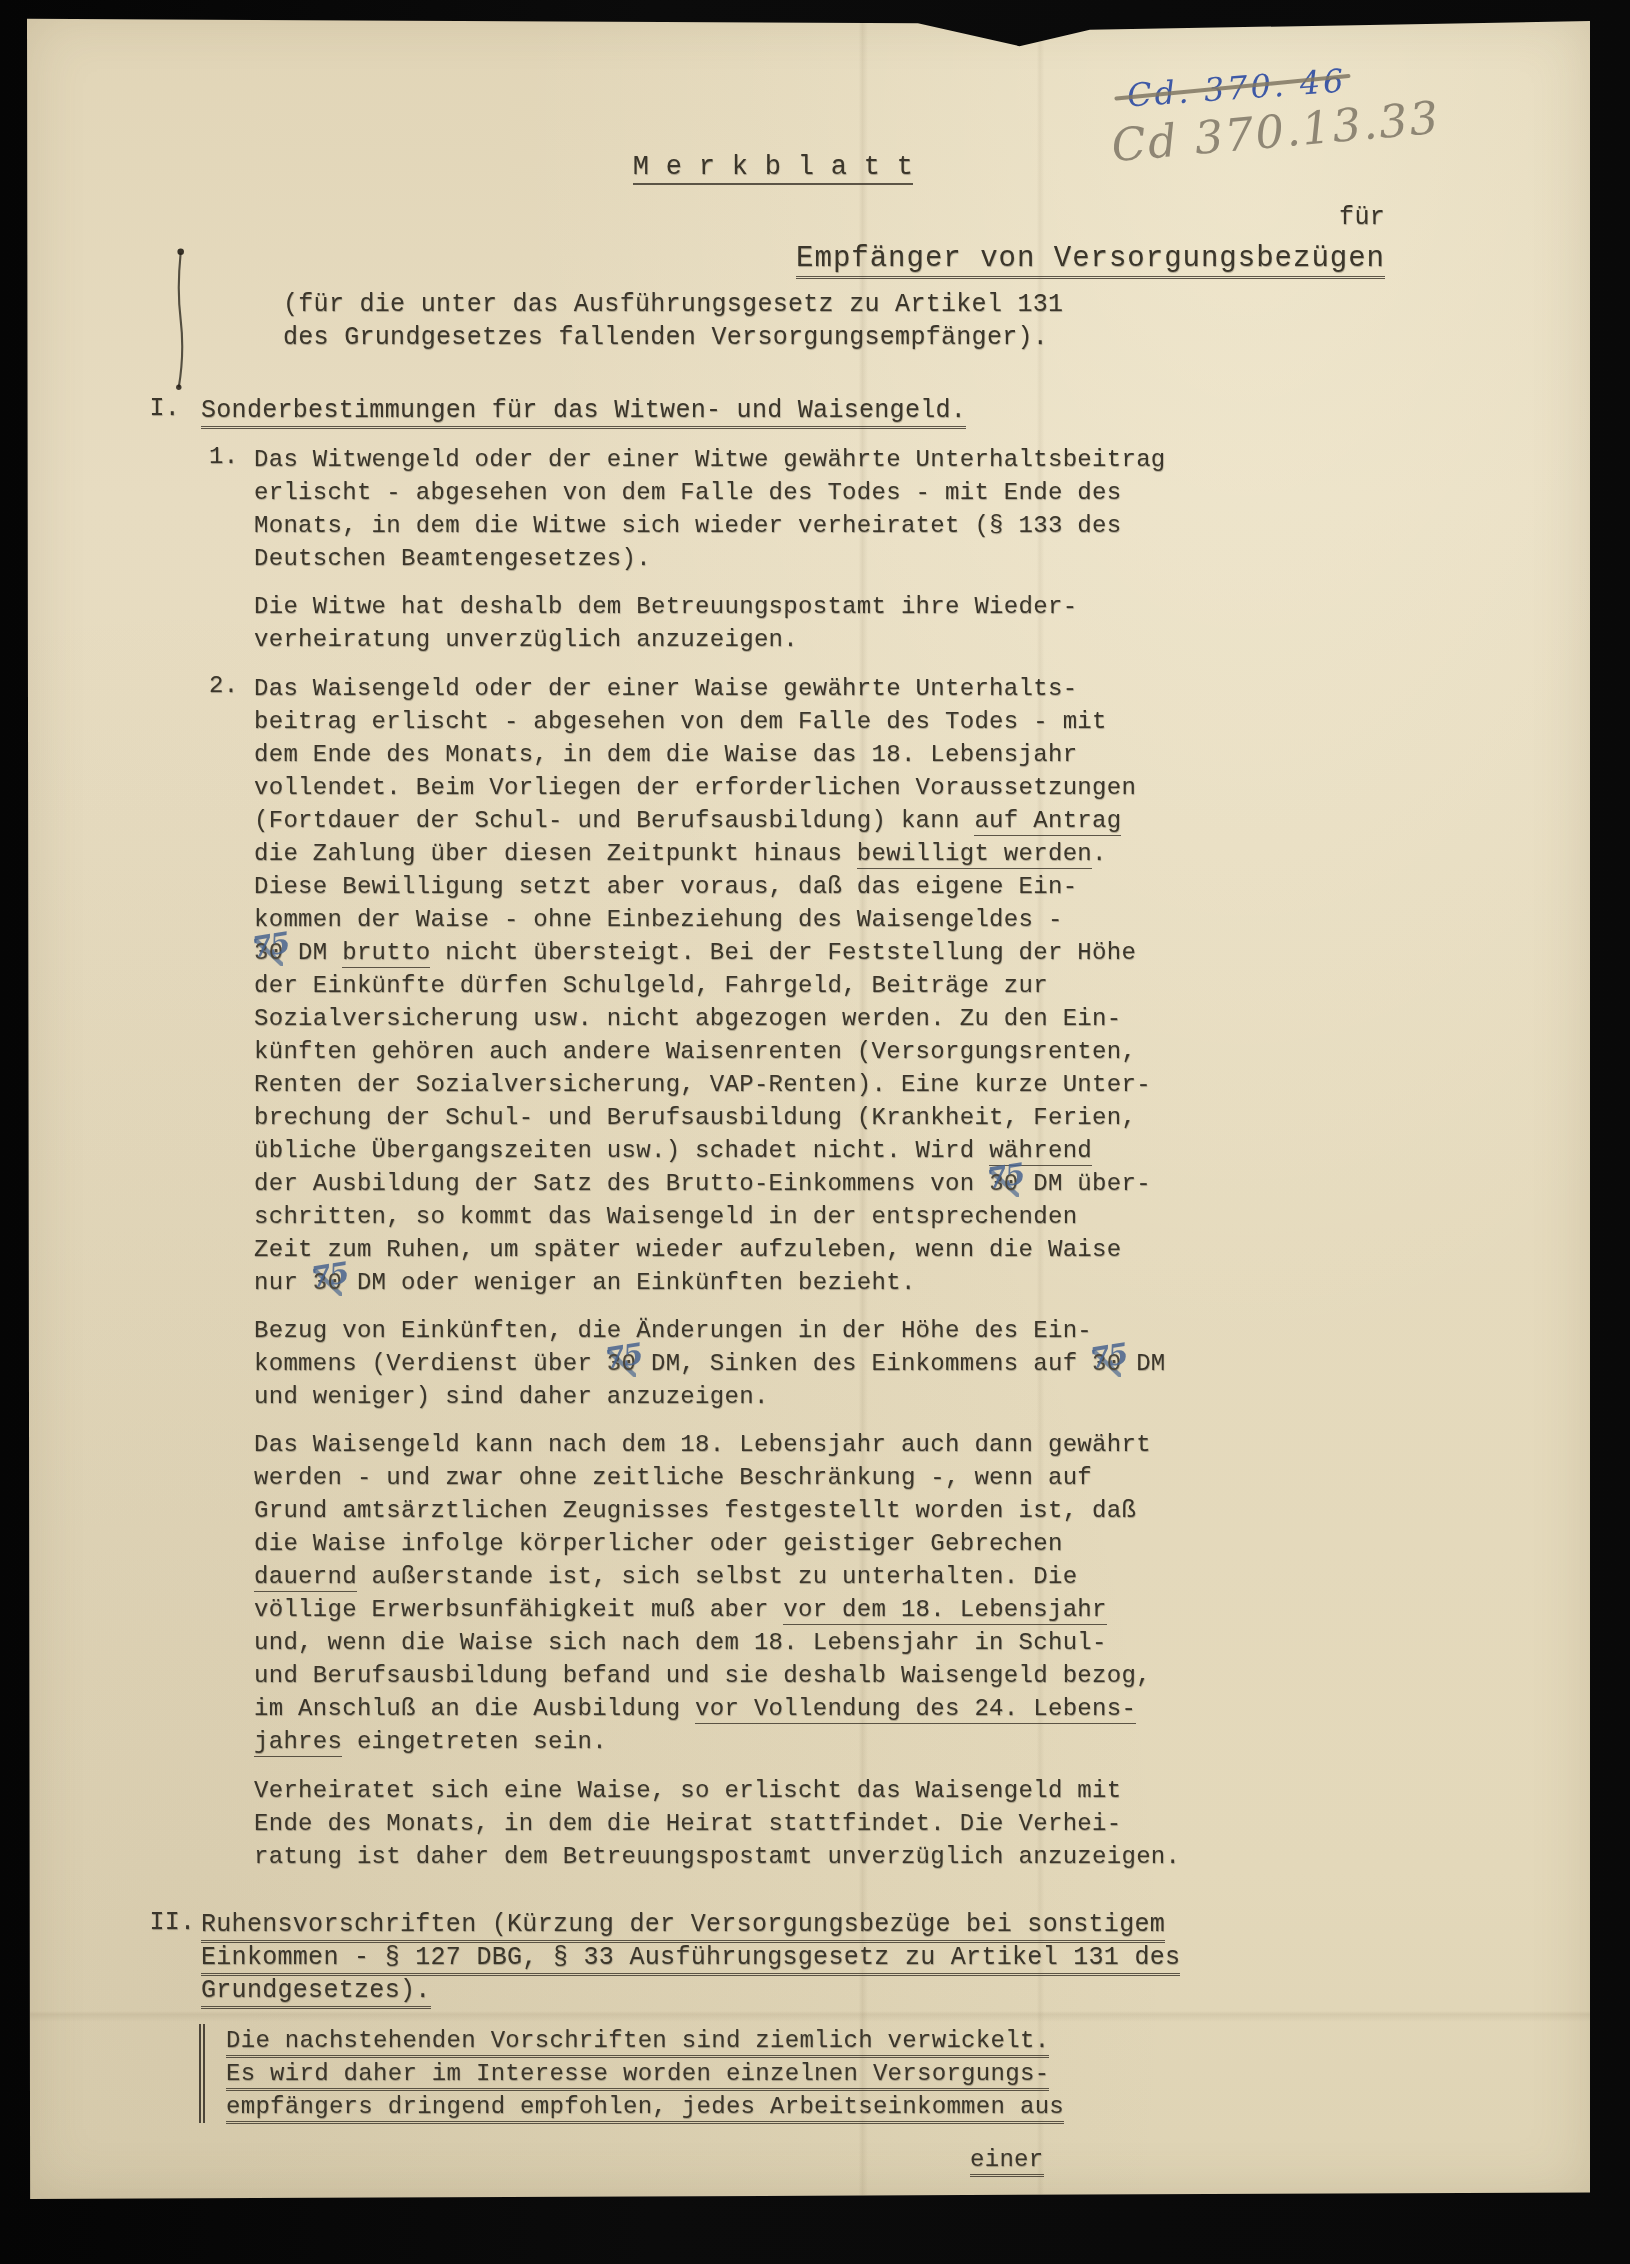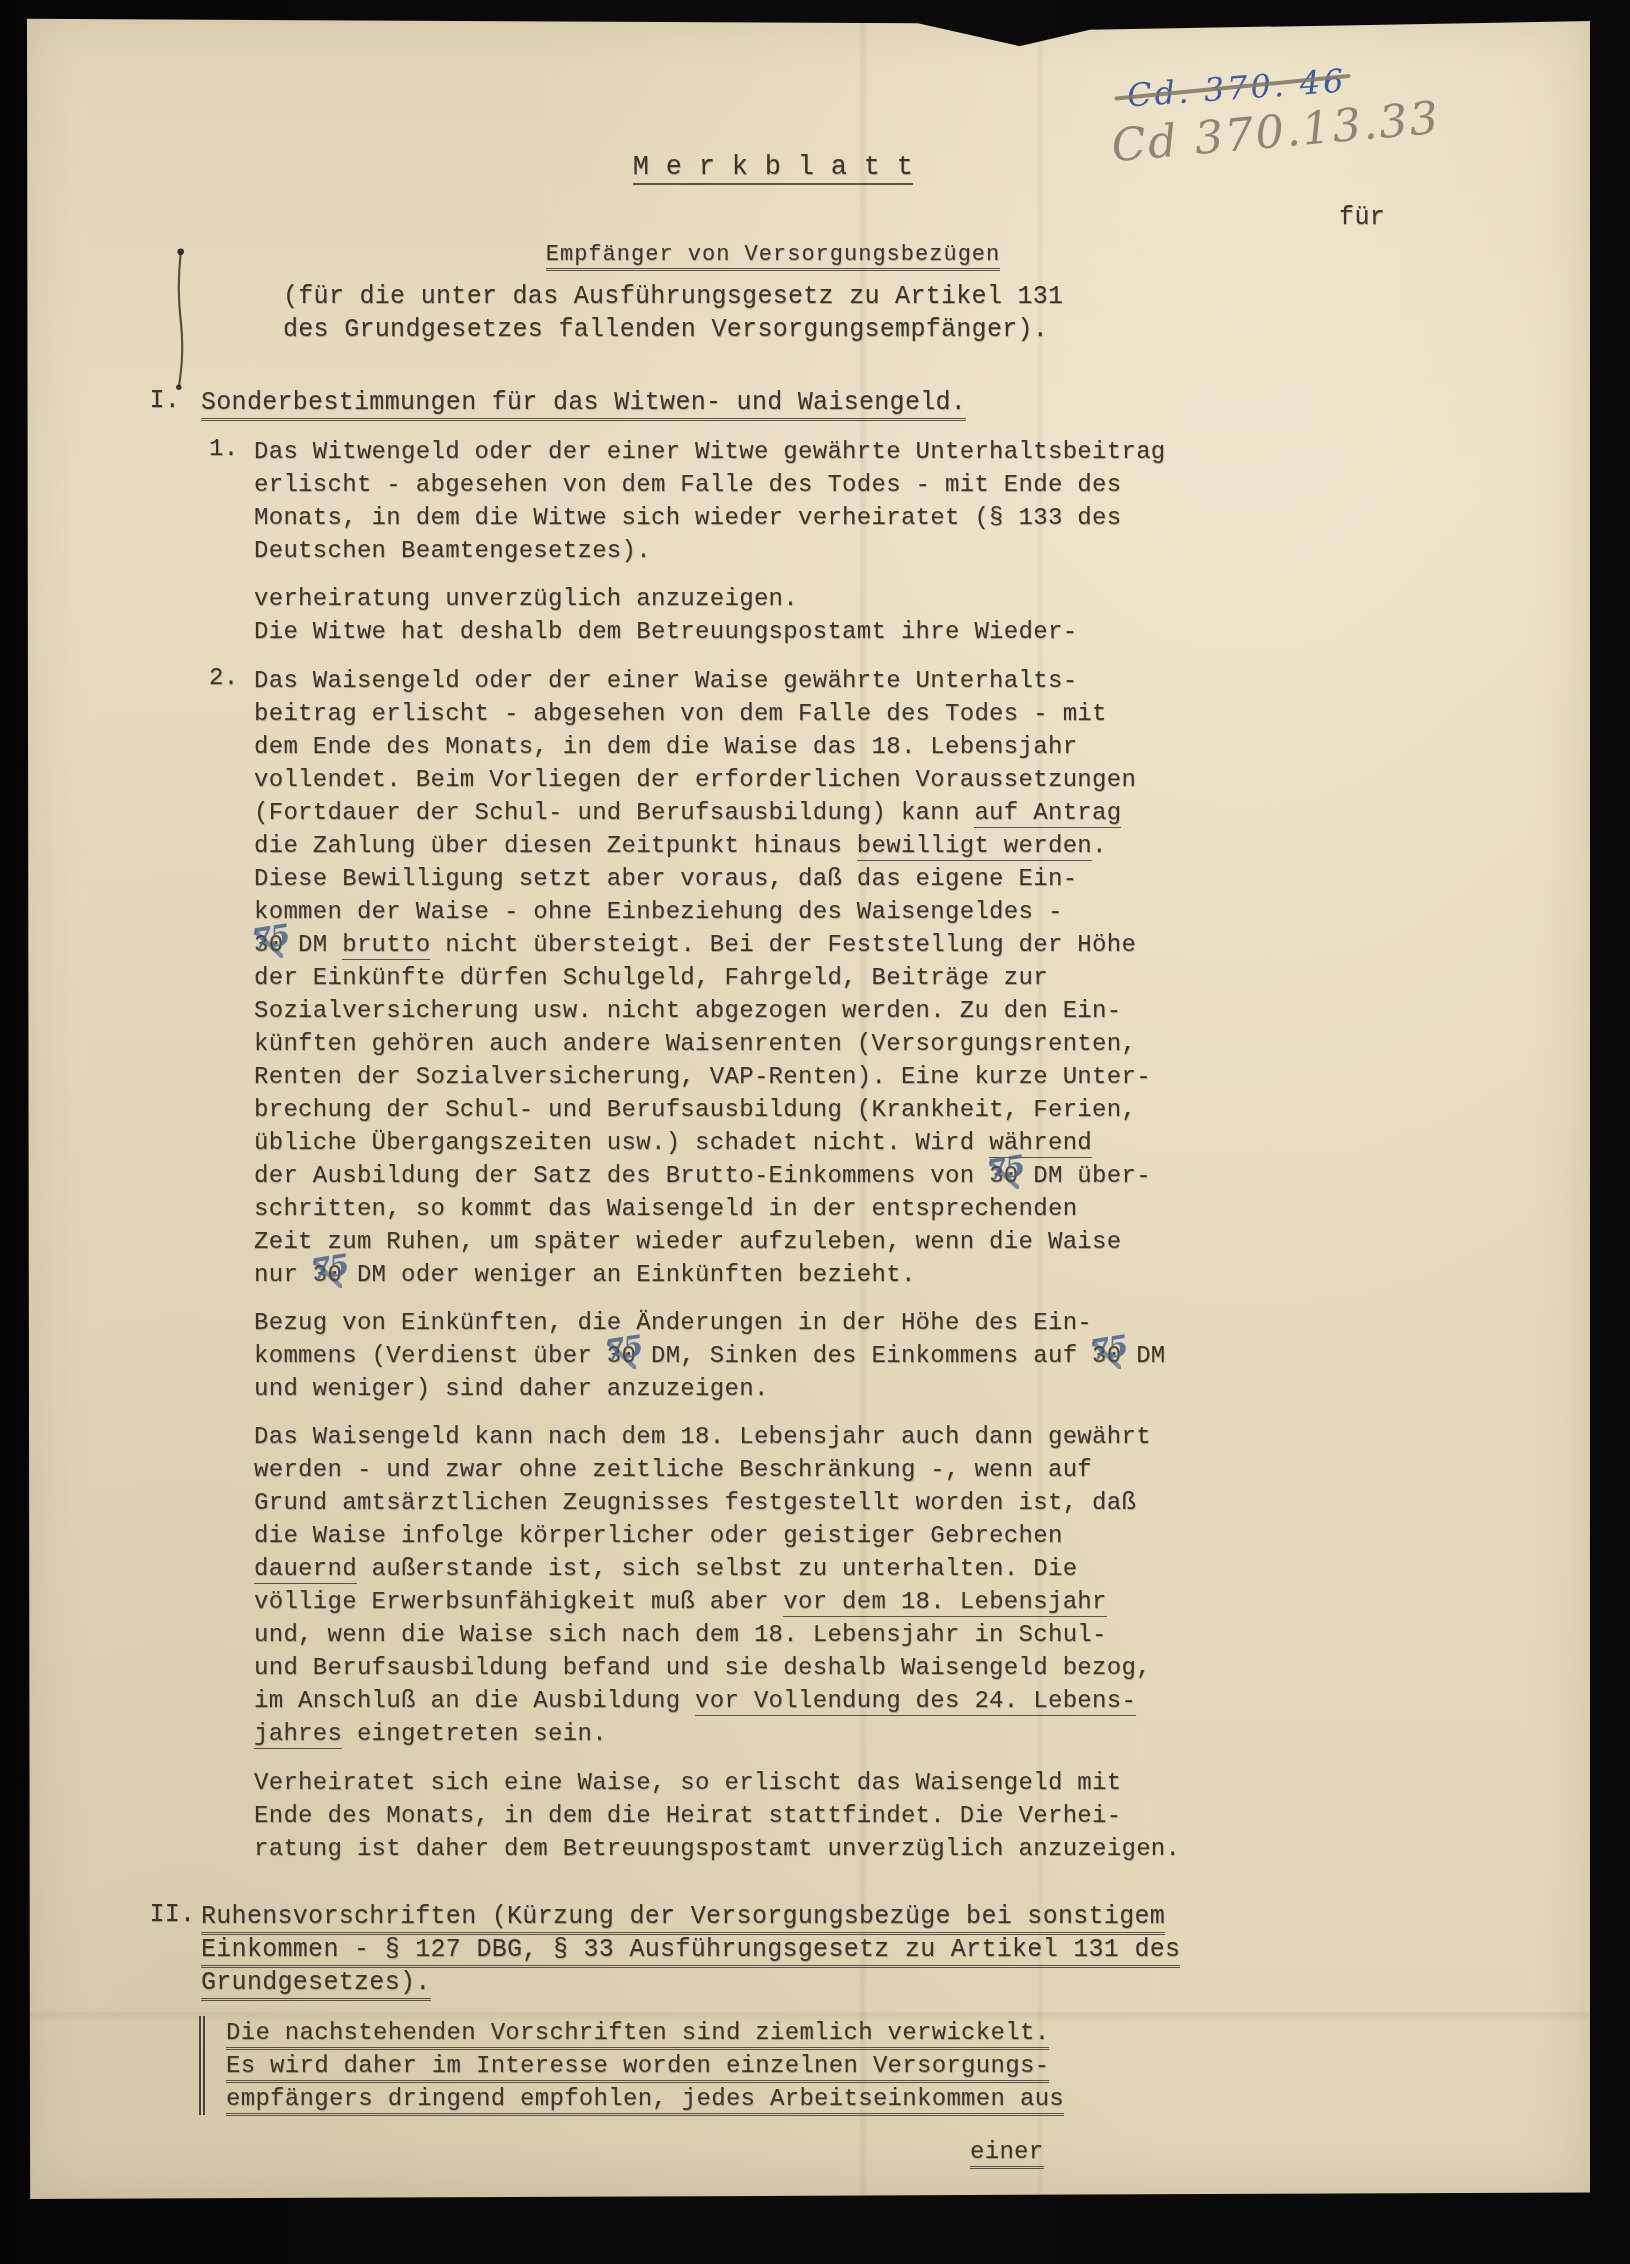--- a/index.html
+++ b/index.html
@@ -30,21 +30,21 @@
   .sec .num{position:absolute;left:-11.5px;top:0;}
   .item{padding-left:93px;}
   .item .num{position:absolute;left:48px;top:0;}
   .cont{padding-left:93px;}
   .emph{margin-top:17.3px;margin-left:38px;padding-left:21px;border-left:6.7px double rgba(52,46,36,.85);}
   .catchword{margin-top:20px;padding-left:809px;}
   
   .t-main{text-align:center;font-size:27px;margin-bottom:21px;}
   .t-main .u{border-bottom-width:2.9px;}
   .t-fuer{text-align:right;font-size:25px;margin-bottom:9.6px;}
-  .t-aud{text-align:center;font-size:22px;letter-spacing:1px;margin-bottom:13.4px;}
+  .t-aud{text-align:right;font-size:29px;letter-spacing:1px;margin-bottom:13.4px;}
   .t-sub{margin-left:122px;font-size:25px;line-height:35px;}
   
   .corr{position:relative;display:inline-block;white-space:pre;}
   .corr .typed{opacity:.9;background:linear-gradient(to top right,transparent 44%,rgba(70,100,143,.75) 47%,rgba(70,100,143,.75) 55%,transparent 58%);}
   .corr .hand{position:absolute;left:-1.9px;top:-6.7px;color:#49648f;font-family:"DejaVu Serif",serif;
     font-style:italic;font-weight:bold;font-size:29px;letter-spacing:-1.9px;transform:rotate(-9deg);opacity:.85;text-shadow:none;}
   
   .annot{position:absolute;font-family:"DejaVu Serif",serif;font-style:italic;white-space:nowrap;}
   .annot-blue{left:1100px;top:56px;color:#3e59a6;font-size:32px;letter-spacing:2.9px;transform:rotate(-4deg);}
   .annot-blue::after{content:"";position:absolute;left:-13.4px;right:-3.8px;top:16.3px;height:3.8px;
@@ -88,22 +88,22 @@
             <div class="tline"><span class="u2">Sonderbestimmungen für das Witwen- und Waisengeld.</span></div>
           </div>
           <div class="block item">
             <span class="num">1.</span>
             <div class="tline">Das Witwengeld oder der einer Witwe gewährte Unterhaltsbeitrag</div>
             <div class="tline">erlischt - abgesehen von dem Falle des Todes - mit Ende des</div>
             <div class="tline">Monats, in dem die Witwe sich wieder verheiratet (§ 133 des</div>
             <div class="tline">Deutschen Beamtengesetzes).</div>
           </div>
           <div class="block cont">
+            <div class="tline">Die Witwe hat deshalb dem Betreuungspostamt ihre Wieder-</div>
             <div class="tline">verheiratung unverzüglich anzuzeigen.</div>
-            <div class="tline">Die Witwe hat deshalb dem Betreuungspostamt ihre Wieder-</div>
           </div>
           <div class="block item">
             <span class="num">2.</span>
             <div class="tline">Das Waisengeld oder der einer Waise gewährte Unterhalts-</div>
             <div class="tline">beitrag erlischt - abgesehen von dem Falle des Todes - mit</div>
             <div class="tline">dem Ende des Monats, in dem die Waise das 18. Lebensjahr</div>
             <div class="tline">vollendet. Beim Vorliegen der erforderlichen Voraussetzungen</div>
             <div class="tline">(Fortdauer der Schul- und Berufsausbildung) kann <span class="u">auf Antrag</span></div>
             <div class="tline">die Zahlung über diesen Zeitpunkt hinaus <span class="u">bewilligt werden</span>.</div>
             <div class="tline">Diese Bewilligung setzt aber voraus, daß das eigene Ein-</div>

